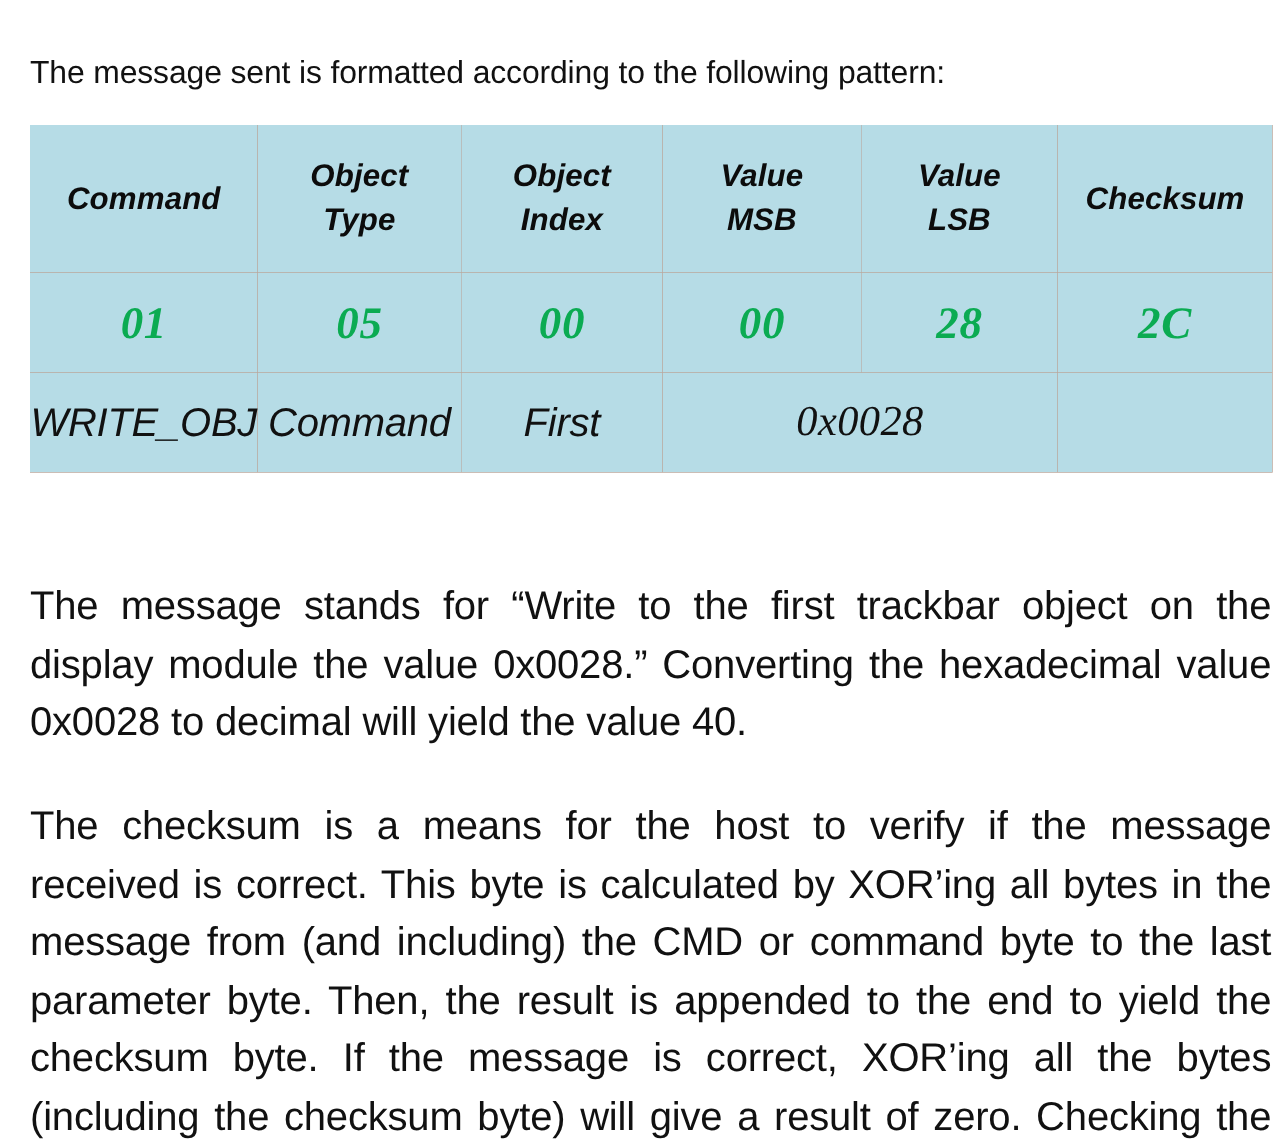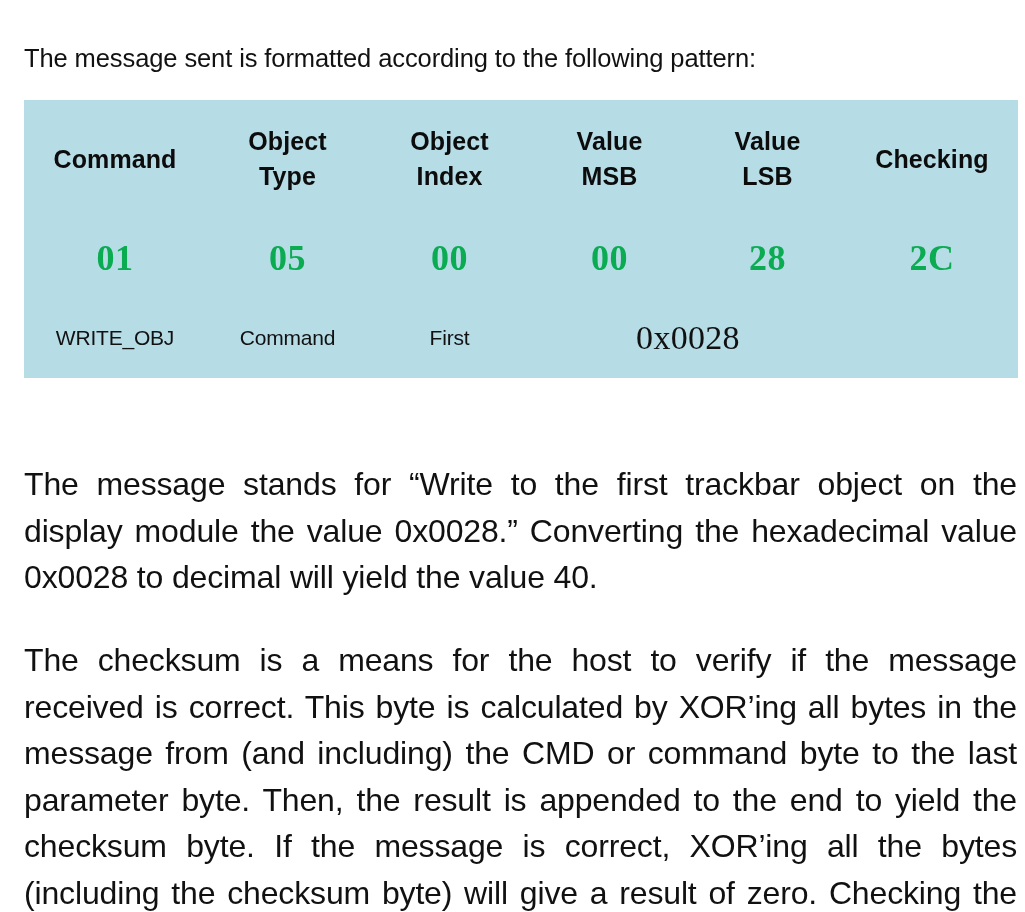--- a/index.html
+++ b/index.html
@@ -41,20 +41,21 @@
   
   .msg-table {
     position: absolute;
     left: 24px;
     top: 100px;
     width: 994px;
     height: 278px;
     background: #c2410c;
     border-collapse: collapse;
     table-layout: fixed;
+    font-style: italic;
   }
   .msg-table td {
     padding: 0;
     margin: 0;
     text-align: center;
     vertical-align: middle;
     background: #b6dce6;
     border: none;
   }
 
@@ -76,21 +77,21 @@
     font-size: 36px;
     font-weight: bold;
     color: #0bab52;
     letter-spacing: 0.5px;
     padding-bottom: 6px;
   }
 
   
   .mean-row { height: 80px; }
   .mean-cell {
-    font-size: 21px;
+    font-size: 32px;
     font-weight: normal;
     color: #111111;
     letter-spacing: -0.2px;
     padding-bottom: 14px;
   }
   .mean-cell.serif {
     font-family: "Liberation Serif", serif;
     font-size: 34px;
     letter-spacing: 0.3px;
   }
@@ -141,21 +142,21 @@
         </td>
         <td class="hdr-cell">
           <span>Value</span>
           <span class="l2">MSB</span>
         </td>
         <td class="hdr-cell">
           <span>Value</span>
           <span class="l2">LSB</span>
         </td>
         <td class="hdr-cell">
-          <span>Checking</span>
+          <span>Checksum</span>
         </td>
       </tr>
 
       <tr class="hex-row">
         <td class="hex-cell">01</td>
         <td class="hex-cell">05</td>
         <td class="hex-cell">00</td>
         <td class="hex-cell">00</td>
         <td class="hex-cell">28</td>
         <td class="hex-cell">2C</td>

